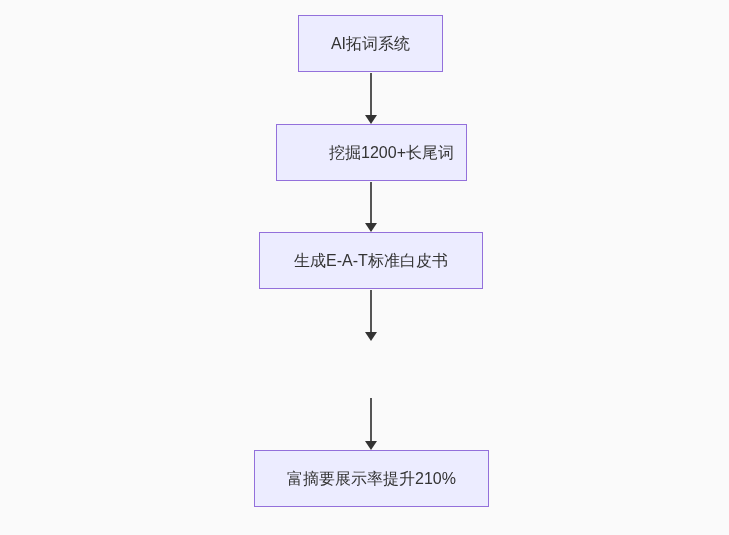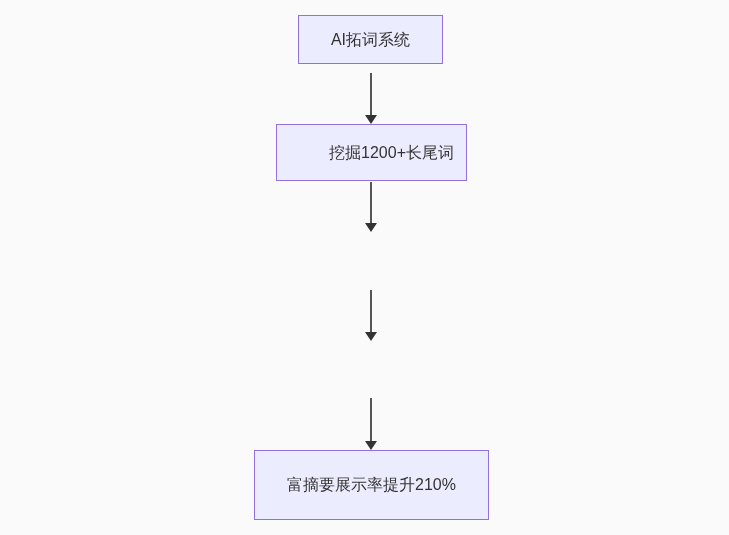--- a/index.html
+++ b/index.html
@@ -29,25 +29,25 @@
     align-items: center;
     justify-content: center;
     background: var(--node-fill);
     border: 1.5px solid var(--node-border);
     color: var(--node-text);
     font-size: 16px;
     line-height: 1;
     text-align: center;
     white-space: nowrap;
   }
-  .node-1 { left: 298px; top: 15px;  width: 145px; height: 49px; }
+  .node-1 { left: 298px; top: 15px;  width: 145px; height: 57px; }
   .node-2 { left: 276px; top: 124px; width: 191px; height: 57px; padding-left: 40px; }
   .node-3 { left: 259px; top: 232px; width: 224px; height: 57px; }
   .node-4 { left: 264px; top: 341px; width: 213px; height: 56px; }
-  .node-5 { left: 254px; top: 450px; width: 235px; height: 70px; }
+  .node-5 { left: 254px; top: 450px; width: 235px; height: 57px; }
 
   .arrow {
     position: absolute;
     left: 365px;
     width: 12px;
   }
   .arrow-1 { top: 73px;  height: 51px; }
   .arrow-2 { top: 182px; height: 50px; }
   .arrow-3 { top: 290px; height: 51px; }
   .arrow-4 { top: 398px; height: 52px; }
@@ -86,20 +86,23 @@
 
   <div class="node node-2">
     <span>挖掘1200+长尾词</span>
   </div>
 
   <div class="arrow arrow-2">
     <div class="line"></div>
     <div class="head"></div>
   </div>
 
+  <div class="node node-3">
+    <span>生成E-A-T标准白皮书</span>
+  </div>
 
   <div class="arrow arrow-3">
     <div class="line"></div>
     <div class="head"></div>
   </div>
 
 
   <div class="arrow arrow-4">
     <div class="line"></div>
     <div class="head"></div>

